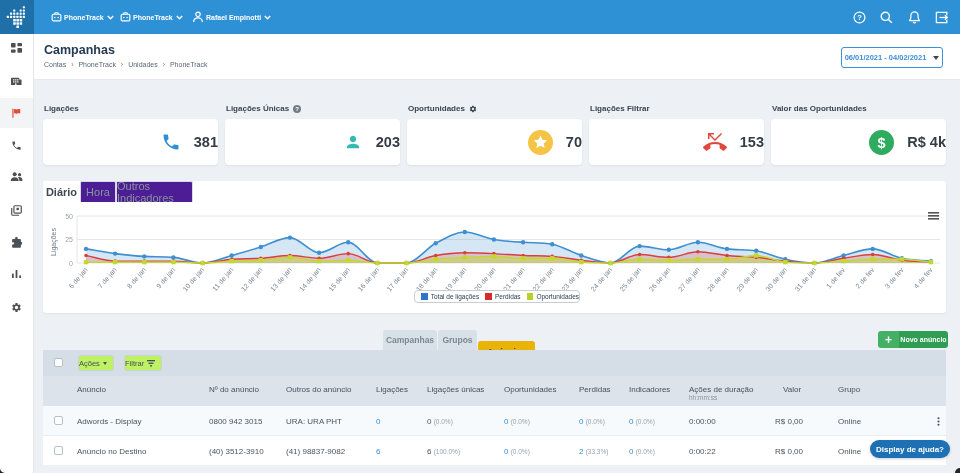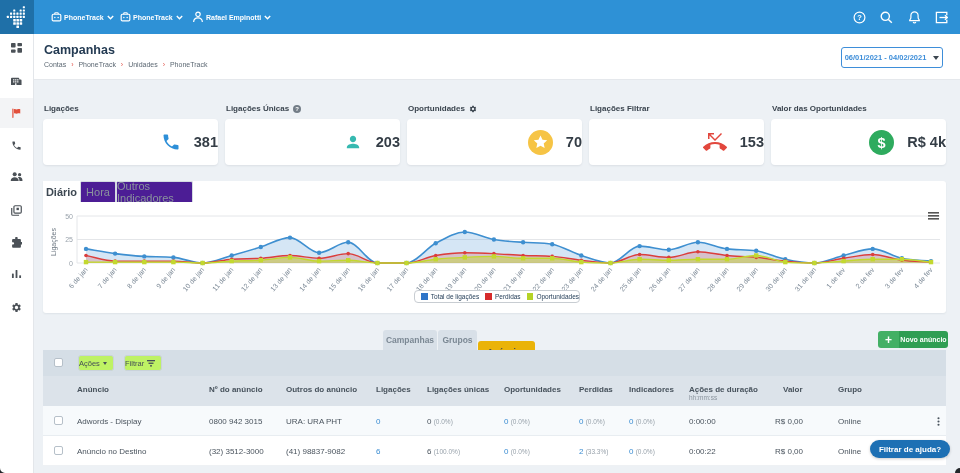--- a/index.html
+++ b/index.html
@@ -40,21 +40,21 @@
 .btab.off{background:#d8e0e8;color:#7b8894}
 .btab.on{background:#eab308;color:#3d4852;top:341px;height:22px}
 #greenbtn{position:absolute;left:878px;top:331px;width:70px;height:17px;border-radius:3px;overflow:hidden;display:flex}
 #greenbtn .plus{width:21px;background:#43b065;color:#fff;font-size:12px;font-weight:700;display:flex;align-items:center;justify-content:center}
 #greenbtn .lab{flex:1;background:#2f9e53;color:#fff;font-size:7px;font-weight:700;display:flex;align-items:center;justify-content:center;white-space:nowrap}
 
 #toolbar{position:absolute;left:43px;top:350px;width:903px;height:26px;background:#d5dee6}
 .wbtn{position:absolute;background:#bef264;border:1px solid #c9d2da;border-radius:3px;font-size:7.5px;color:#454e57;display:flex;align-items:center;}
 .cb{position:absolute;width:9px;height:9px;background:#fff;border:1px solid #b6c0c9;border-radius:2px}
 #thead{position:absolute;left:43px;top:376px;width:903px;height:30px;background:#dce3ea}
-.th{position:absolute;font-size:8px;font-weight:700;color:#47525c;top:9px}
+.th{position:absolute;font-size:8px;font-weight:400;color:#47525c;top:9px}
 .row{position:absolute;left:43px;width:903px;height:30px}
 #row1{top:406px;background:#f7fafc;border-bottom:1px solid #e8edf1}
 #row2{top:436px;background:#fff;border-bottom:1px solid #eef1f4}
 .td{position:absolute;font-size:8px;color:#4a545e;top:11px}
 .td .pc{font-size:6.5px;color:#98a2ab}
 .td.lk{color:#3a8cd2}
 #pill{position:absolute;left:870px;top:440px;width:80px;height:18px;background:#1d70b4;border-radius:9px;color:#fff;font-size:8px;font-weight:700;display:flex;align-items:center;justify-content:center;box-shadow:0 1px 3px rgba(0,0,0,.2)}
 </style>
 </head>
 <body>
@@ -440,30 +440,30 @@
       <g fill="#4a545e">
         <circle cx="1.5" cy="1.2" r="1.05"></circle>
         <circle cx="1.5" cy="4.5" r="1.05"></circle>
         <circle cx="1.5" cy="7.8" r="1.05"></circle>
       </g>
     </svg>
 </div>
 <div class="row" id="row2">
 <div class="cb" style="left:11px;top:10px"></div>
 <div class="td" style="left:34px">Anúncio no Destino</div>
-<div class="td" style="left:166px">(32) 3512-3000</div>
+<div class="td" style="left:166px">(40) 3512-3910</div>
 <div class="td" style="left:243px">(41) 98837-9082</div>
 <div class="td lk" style="left:333px">6</div>
 <div class="td" style="left:384px">6 <span class="pc">(100.0%)</span></div>
 <div class="td lk" style="left:461px">0 <span class="pc">(0.0%)</span></div>
 <div class="td lk" style="left:536px">2 <span class="pc">(33.3%)</span></div>
 <div class="td lk" style="left:586px">0 <span class="pc">(0.0%)</span></div>
 <div class="td" style="left:646px">0:00:22</div>
 <div class="td" style="left:732px">R$ 0,00</div>
 <div class="td" style="left:795px">Online</div>
 </div>
-<div id="pill">Filtrar de ajuda?</div>
+<div id="pill">Display de ajuda?</div>
 <svg class="abs" style="left:0;top:468px" width="5" height="5" viewBox="0 0 5 5">
     <path d="M0,0 A5,5 0 0 0 5,5 L0,5 Z" fill="#22262a"></path>
   </svg>
 <svg class="abs" style="left:955px;top:468px" width="5" height="5" viewBox="0 0 5 5">
     <path d="M5,0 A5,5 0 0 0 0,5 L5,5 Z" fill="#22262a"></path>
   </svg>
 
 </body></html>

